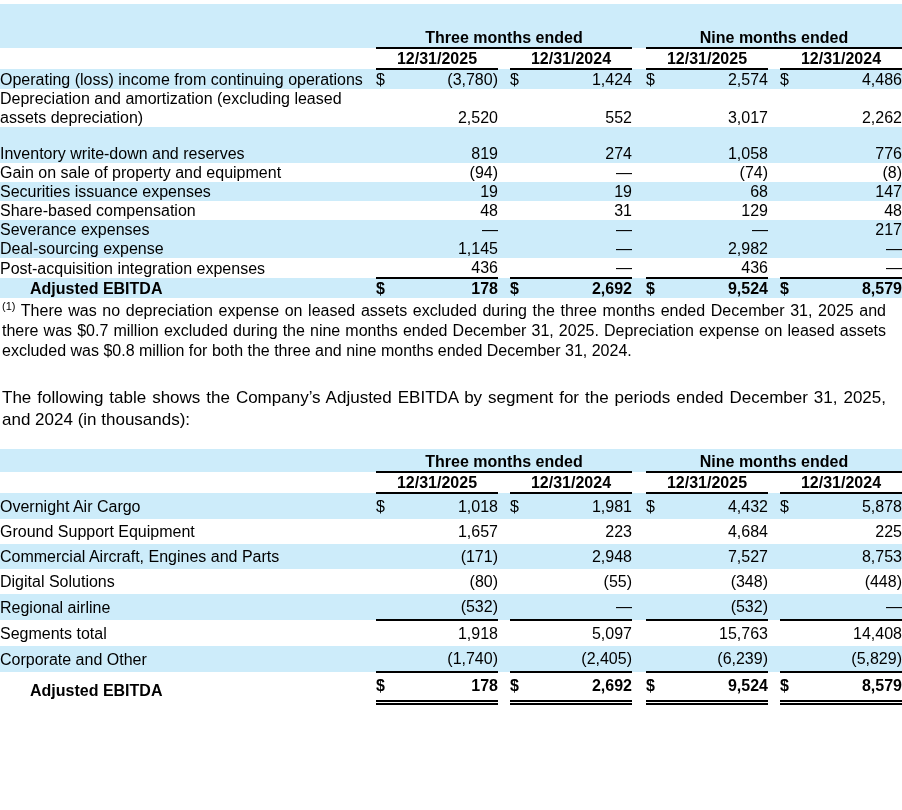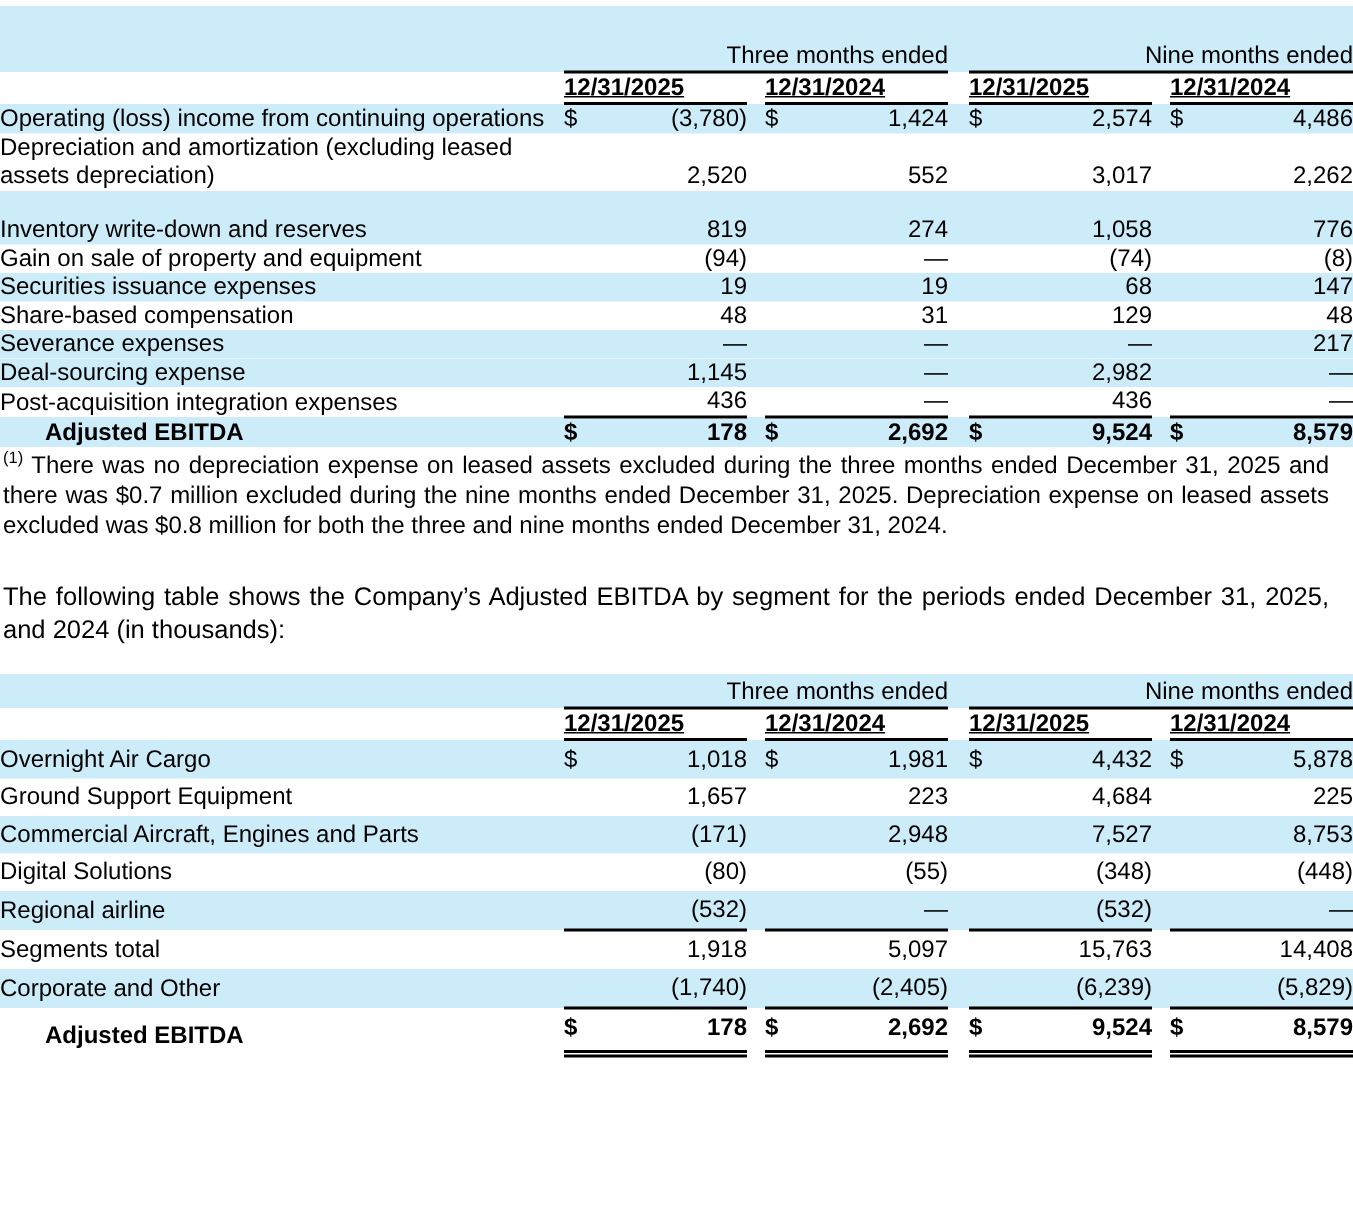--- a/index.html
+++ b/index.html
@@ -25,26 +25,26 @@
   td.lbl{ padding:4px 28px 4px 4px; }
   td.lbl.indent{ padding-left:30px; }
   td.num{ text-align:right; padding:4px 6px 4px 8px; white-space:nowrap; }
   td.num .cur{ float:left; }
   td.gap{ padding:0; }
 
   tr.groups{ background:var(--stripe); }
   .t1 tr.groups td{ height:44px; }
   .t2 tr.groups td{ height:23px; }
   td.ghead{
-    text-align:right; font-weight:normal; vertical-align:bottom;
+    text-align:center; font-weight:bold; vertical-align:bottom;
     border-bottom:2px solid var(--ink); padding:0 2px 2px 2px;
   }
   td.dhead{
-    text-align:left; font-weight:bold;
-    border-bottom:2px solid var(--ink); padding:5px 2px 3px 2px;text-decoration:underline;
+    text-align:center; font-weight:bold;
+    border-bottom:2px solid var(--ink); padding:5px 2px 3px 2px;
   }
   tr.spacer td{ height:17px; padding:0; }
   tr.rule-single td.num{ border-bottom:2px solid var(--ink); }
   tr.rule-double td.num{ border-bottom:5px double var(--ink); padding-bottom:5px; }
   .t2 td.lbl, .t2 td.num{ padding-top:3px; padding-bottom:3px; }
   .t1{ margin-top:4px; }
   .t2{ margin-top:18px; }
 
   
   .footnote{

